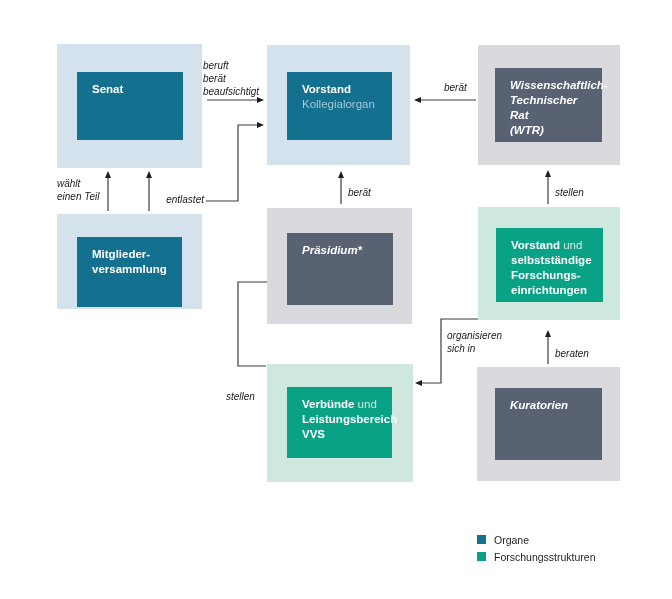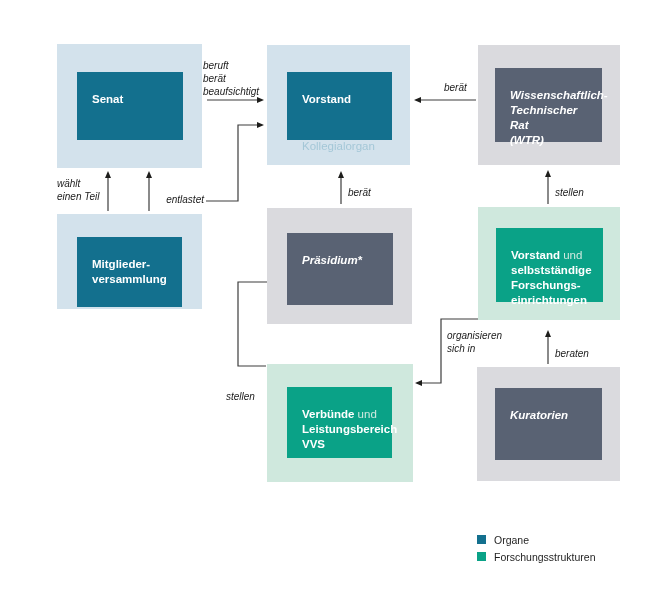--- a/index.html
+++ b/index.html
@@ -2,27 +2,27 @@
 <html><head>
 <meta charset="utf-8">
 <style>
   html,body{margin:0;padding:0;background:#ffffff;}
   .canvas{position:relative;width:672px;height:599px;background:#ffffff;
           font-family:"Liberation Sans",sans-serif;overflow:hidden;}
   .outer{position:absolute;}
   .outer.blue{background:#d3e2ec;}
   .outer.gray{background:#dadade;font-style:italic;}
   .outer.green{background:#cfe8dd;}
-  .inner{position:absolute;box-sizing:border-box;padding:20px 8px 0 15px;}
+  .inner{position:absolute;box-sizing:border-box;padding:10px 8px 0 15px;}
   .inner.teal{background:#13708e;}
   .inner.slate{background:#596273;}
   .inner.emerald{background:#0aa287;}
   .title{font-size:11.5px;font-weight:700;color:#ffffff;line-height:15px;white-space:pre-line;}
   .subtitle{font-size:11.5px;font-weight:400;line-height:15px;white-space:pre-line;}
-  .subtitle.on-teal{color:#a4c7d7;margin-top:32px;}
+  .subtitle.on-teal{color:#a4c7d7;}
   .subtitle.on-slate{color:#99a1ae;}
   .reg{font-weight:400;color:#cfe9df;}
   .alabel{position:absolute;font-size:10px;font-style:italic;color:#1a1a1a;
           line-height:13px;white-space:pre-line;}
   .alabel.right{text-align:right;}
   .connectors{position:absolute;left:0;top:0;width:672px;height:599px;pointer-events:none;}
   .legend{position:absolute;left:477px;top:531px;}
   .legend-row{display:flex;align-items:center;height:17px;}
   .legend-sq{width:9px;height:9px;margin-right:8px;display:inline-block;}
   .legend-label{font-size:10.5px;color:#1f1f1f;}

